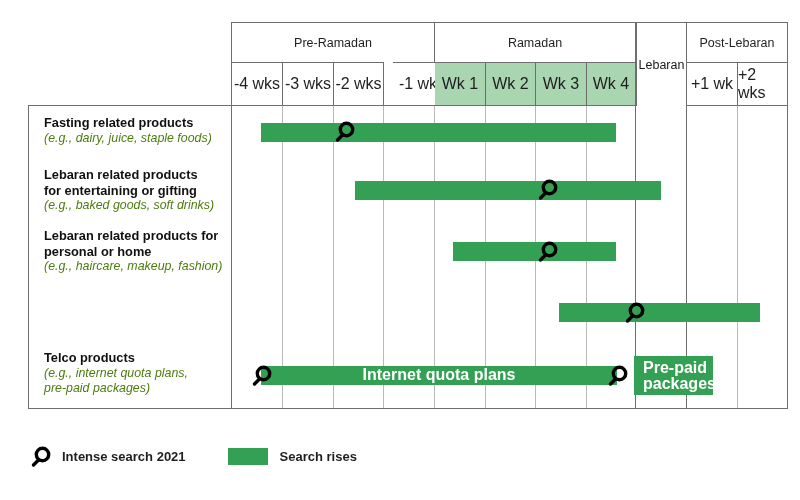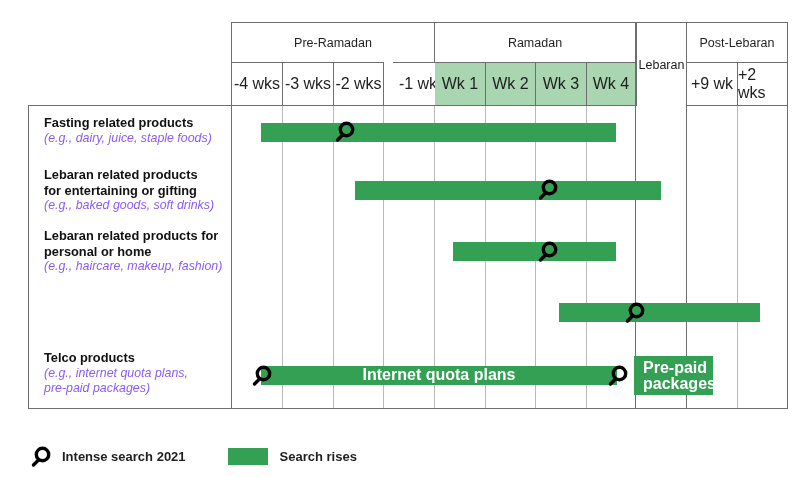--- a/index.html
+++ b/index.html
@@ -117,21 +117,21 @@
   }
   .rowlabel .t {
     font-size: 12.8px;
     font-weight: bold;
     color: #111111;
     display: block;
   }
   .rowlabel .s {
     font-size: 12.4px;
     font-style: italic;
-    color: #8b5cf6;
+    color: #4d7c0f;
     display: block;
   }
 
   
   .bar {
     position: absolute;
     background: #34a054;
     z-index: 2;
   }
   .bar-label {
@@ -198,21 +198,21 @@
 
     <div class="hdr-bot">
       <div class="cell" style="left:0px; width:51px;">-4 wks</div>
       <div class="cell" style="left:51px; width:51px;">-3 wks</div>
       <div class="cell" style="left:102px; width:50px;">-2 wks</div>
       <div class="cell" style="left:161px; width:51px;">-1 wk</div>
       <div class="cell rama" style="left:203px; width:51px;">Wk 1</div>
       <div class="cell rama" style="left:254px; width:50px;">Wk 2</div>
       <div class="cell rama" style="left:304px; width:51px;">Wk 3</div>
       <div class="cell rama" style="left:355px; width:49px;">Wk 4</div>
-      <div class="cell" style="left:455px; width:51px;">+9 wk</div>
+      <div class="cell" style="left:455px; width:51px;">+1 wk</div>
       <div class="cell last" style="left:506px; width:49px;">+2 wks</div>
     </div>
 
     <div class="leb-cell">Lebaran</div>
   </div>
 
   <div class="left-frame"></div>
 
   <div class="body-area">
     <div class="vline" style="left:50px;"></div>

